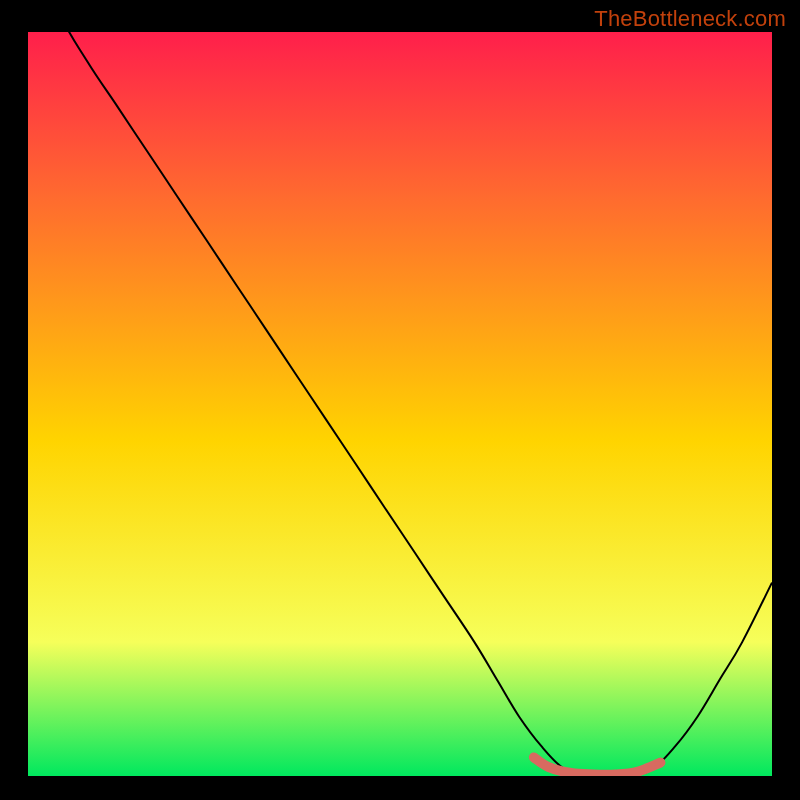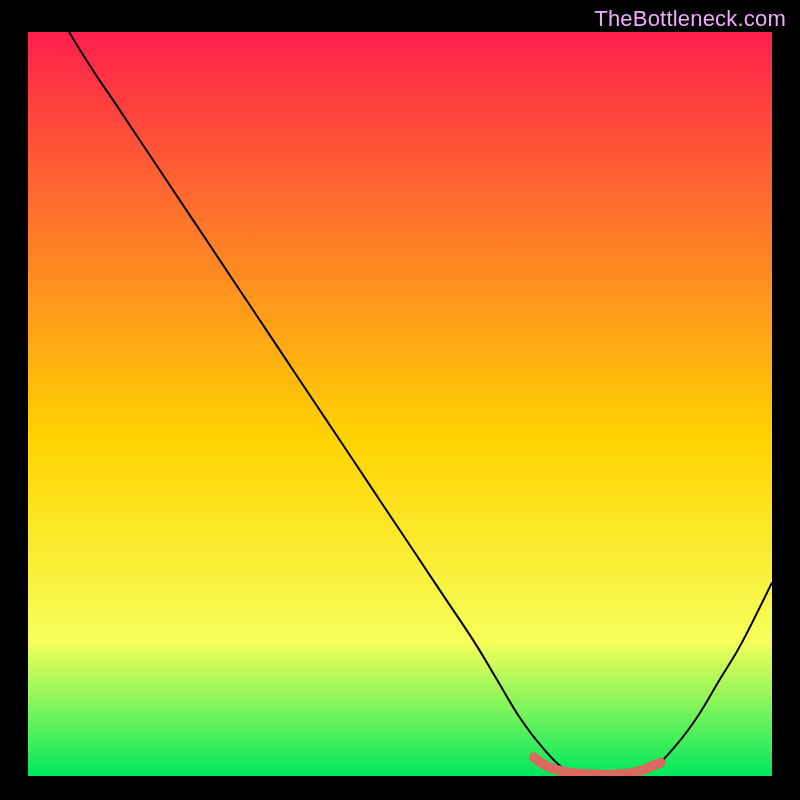--- a/index.html
+++ b/index.html
@@ -14,21 +14,21 @@
   .frame {
     position: relative;
     width: 800px;
     height: 800px;
     background: #000;
   }
   .watermark {
     position: absolute;
     top: 6px;
     right: 14px;
-    color: #f0abfc;
+    color: #c2410c;
     font-size: 22px;
     font-weight: 500;
     letter-spacing: 0.2px;
     z-index: 10;
   }
   .plot {
     position: absolute;
     left: 28px;
     top: 32px;
     width: 744px;

